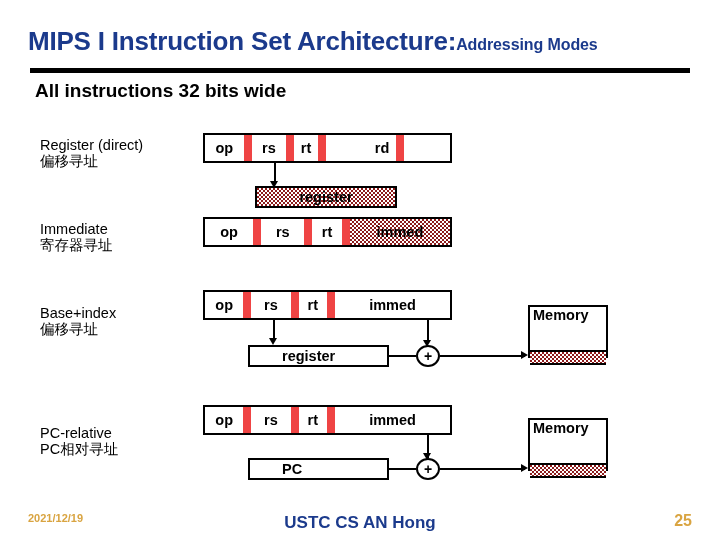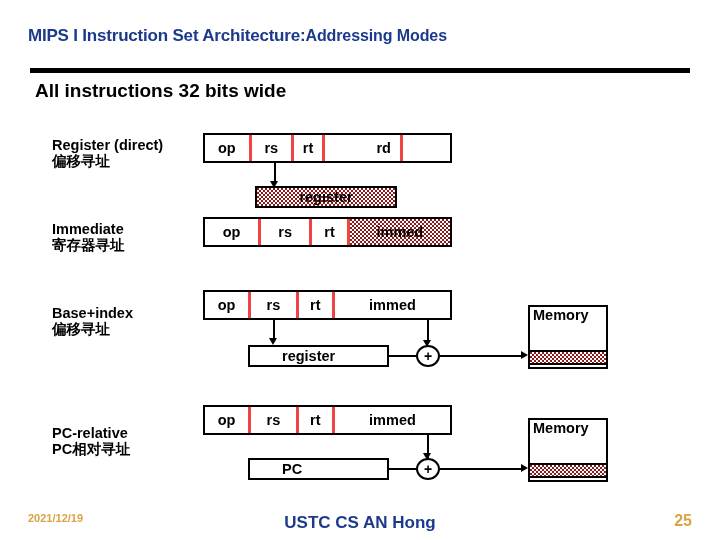--- a/index.html
+++ b/index.html
@@ -8,40 +8,40 @@
     font-family:"Liberation Sans","DejaVu Sans",sans-serif;
     -webkit-font-smoothing:none;
   }
   .slide{position:relative;width:720px;height:540px;}
 
   
   .title{
     position:absolute;left:28px;top:26px;width:664px;
     color:#1b3a8c;font-weight:bold;white-space:nowrap;
   }
-  .title .main{font-size:17px;letter-spacing:-0.2px;margin-top:12px;}
+  .title .main{font-size:26px;letter-spacing:-0.2px;margin-top:12px;}
   .title .sub{font-size:16px;letter-spacing:-0.1px;}
   .rule{
     position:absolute;left:30px;top:68px;width:660px;height:5px;background:#000000;
   }
   .subhead{
     position:absolute;left:35px;top:80px;
     font-size:19px;font-weight:bold;color:#000000;
   }
 
   
-  .modelabel{position:absolute;left:52px;font-weight:bold;color:#000;}
+  .modelabel{position:absolute;left:40px;font-weight:normal;color:#000;}
   .modelabel .en{font-size:14.5px;line-height:16px;display:block;white-space:nowrap;}
   .modelabel .zh{font-size:14.5px;line-height:17px;display:block;white-space:nowrap;}
 
   
   .instr{position:absolute;display:flex;border:2px solid #000;box-sizing:border-box;
          height:30px;background:#fff;}
   .cell{
-    box-sizing:border-box;border-right:3px solid #ef4444;height:100%;
+    box-sizing:border-box;border-right:8px solid #ef4444;height:100%;
     display:flex;align-items:center;justify-content:center;
     font-size:14.5px;font-weight:bold;color:#000;background:#fff;
   }
   .cell:last-child{border-right:none;}
   .cell.hl{
     background-color:#8c1a1a;
     background-image:
       linear-gradient(45deg,#ffffff 25%,transparent 25%,transparent 75%,#ffffff 75%),
       linear-gradient(45deg,#ffffff 25%,transparent 25%,transparent 75%,#ffffff 75%);
     background-size:4px 4px;
@@ -81,21 +81,21 @@
   
   .adder{
     position:absolute;width:24px;height:22px;border:2px solid #000;
     border-radius:50%;background:#fff;box-sizing:border-box;
     display:flex;align-items:center;justify-content:center;
     font-size:14px;font-weight:bold;line-height:1;color:#000;
   }
 
   
   .memory{
-    position:absolute;width:80px;height:64px;box-sizing:border-box;
+    position:absolute;width:80px;height:53px;box-sizing:border-box;
     border:2px solid #000;background:#fff;
   }
   .memory .mlabel{
     position:absolute;left:3px;top:0px;font-size:14.5px;font-weight:bold;color:#000;
     white-space:nowrap;
   }
   .memory .band{
     position:absolute;left:0;right:0;height:11px;
     border-top:2px solid #000;border-bottom:2px solid #000;
     background-color:#8c1a1a;

